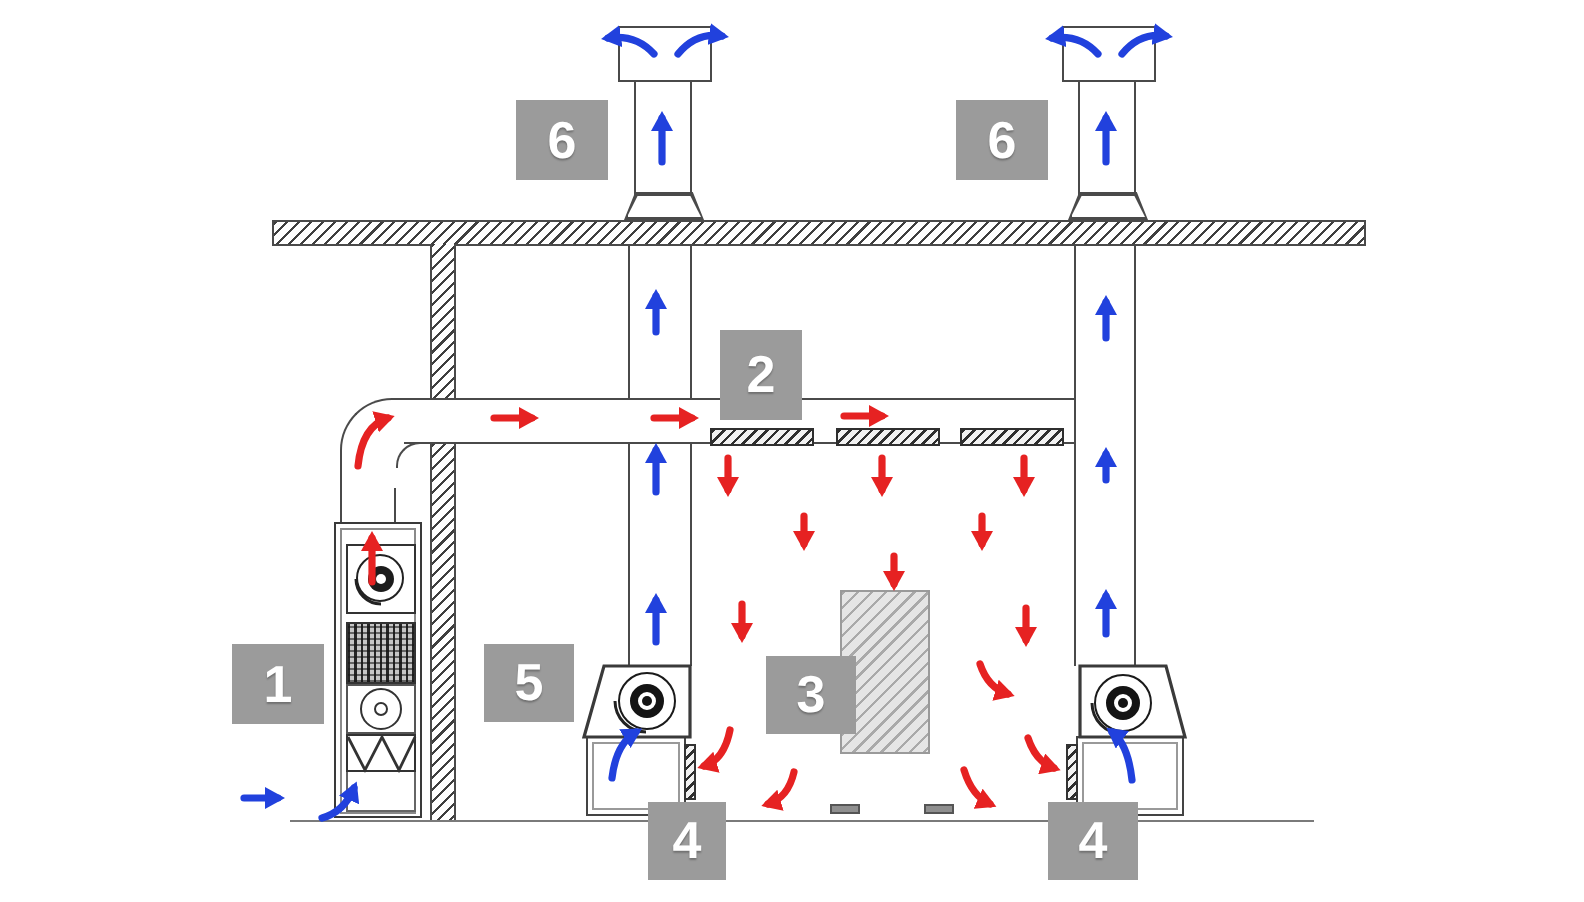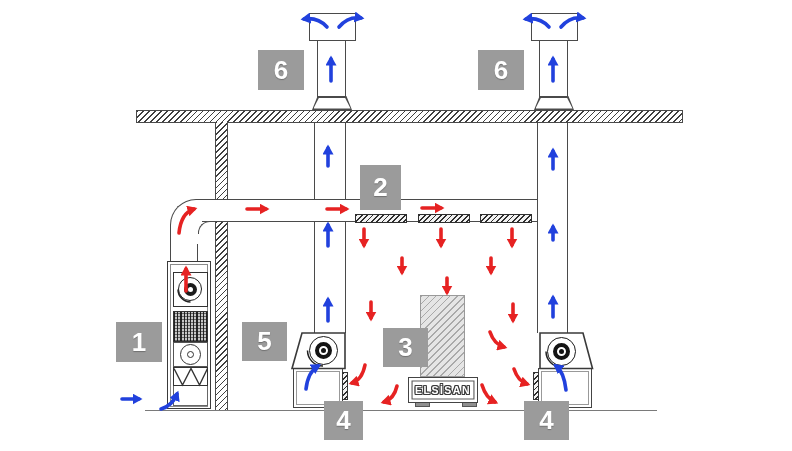--- a/index.html
+++ b/index.html
@@ -85,23 +85,20 @@
   <div class="circ" style="left:320.5px;top:348px;width:5px;height:5px;background:#141414;z-index:7;"></div>
 
   <div style="left:538px;top:368px;width:54px;height:40px;border:1.5px solid #444;background:#fff;z-index:3;"></div>
   <div style="left:541px;top:371px;width:48px;height:34px;border:1px solid #999;z-index:3;"></div>
   <div class="hatch-dark" style="left:533px;top:372px;width:6px;height:28px;border:1px solid #333;z-index:5;"></div>
   <div class="circ" style="left:547px;top:337px;width:29px;height:29px;border:1.8px solid #1a1a1a;background:#fff;z-index:6;"></div>
   <div class="circ" style="left:553px;top:343px;width:17px;height:17px;border:4px solid #141414;z-index:6;"></div>
   <div class="circ" style="left:559px;top:349px;width:5px;height:5px;background:#141414;z-index:7;"></div>
 
   <div class="hatch-lite" style="left:420px;top:295px;width:45px;height:82px;border:1.2px solid #9a9a9a;z-index:3;"></div>
-  <div class="brand-box" style="left:408px;top:377px;width:70px;height:26px;">
-    <span class="brand-text">ELSİSAN</span>
-  </div>
   <div style="left:415px;top:402px;width:15px;height:5px;background:#8f8f8f;border:1px solid #555;z-index:5;"></div>
   <div style="left:462px;top:402px;width:15px;height:5px;background:#8f8f8f;border:1px solid #555;z-index:5;"></div>
 
   <div style="left:145px;top:410px;width:512px;height:0;border-top:1.6px solid #7a7a7a;z-index:2;"></div>
 
   <svg id="struct-svg" class="overlay" width="792" height="451" viewBox="0 0 792 451">
     <polygon points="302,333 345,333 345,368.5 292,368.5" fill="#ffffff" stroke="#3a3a3a" stroke-width="1.6"></polygon>
     <polygon points="540,333 583,333 592.5,368.5 540,368.5" fill="#ffffff" stroke="#3a3a3a" stroke-width="1.6"></polygon>
     <polyline points="174,368.5 182.5,385 191,368.5 199.5,385 207.5,368.5" fill="none" stroke="#333" stroke-width="1.4"></polyline>
     <path d="M190.5,302 A12.5,12.5 0 0 1 178,289.5" fill="none" stroke="#222" stroke-width="1.5"></path>

